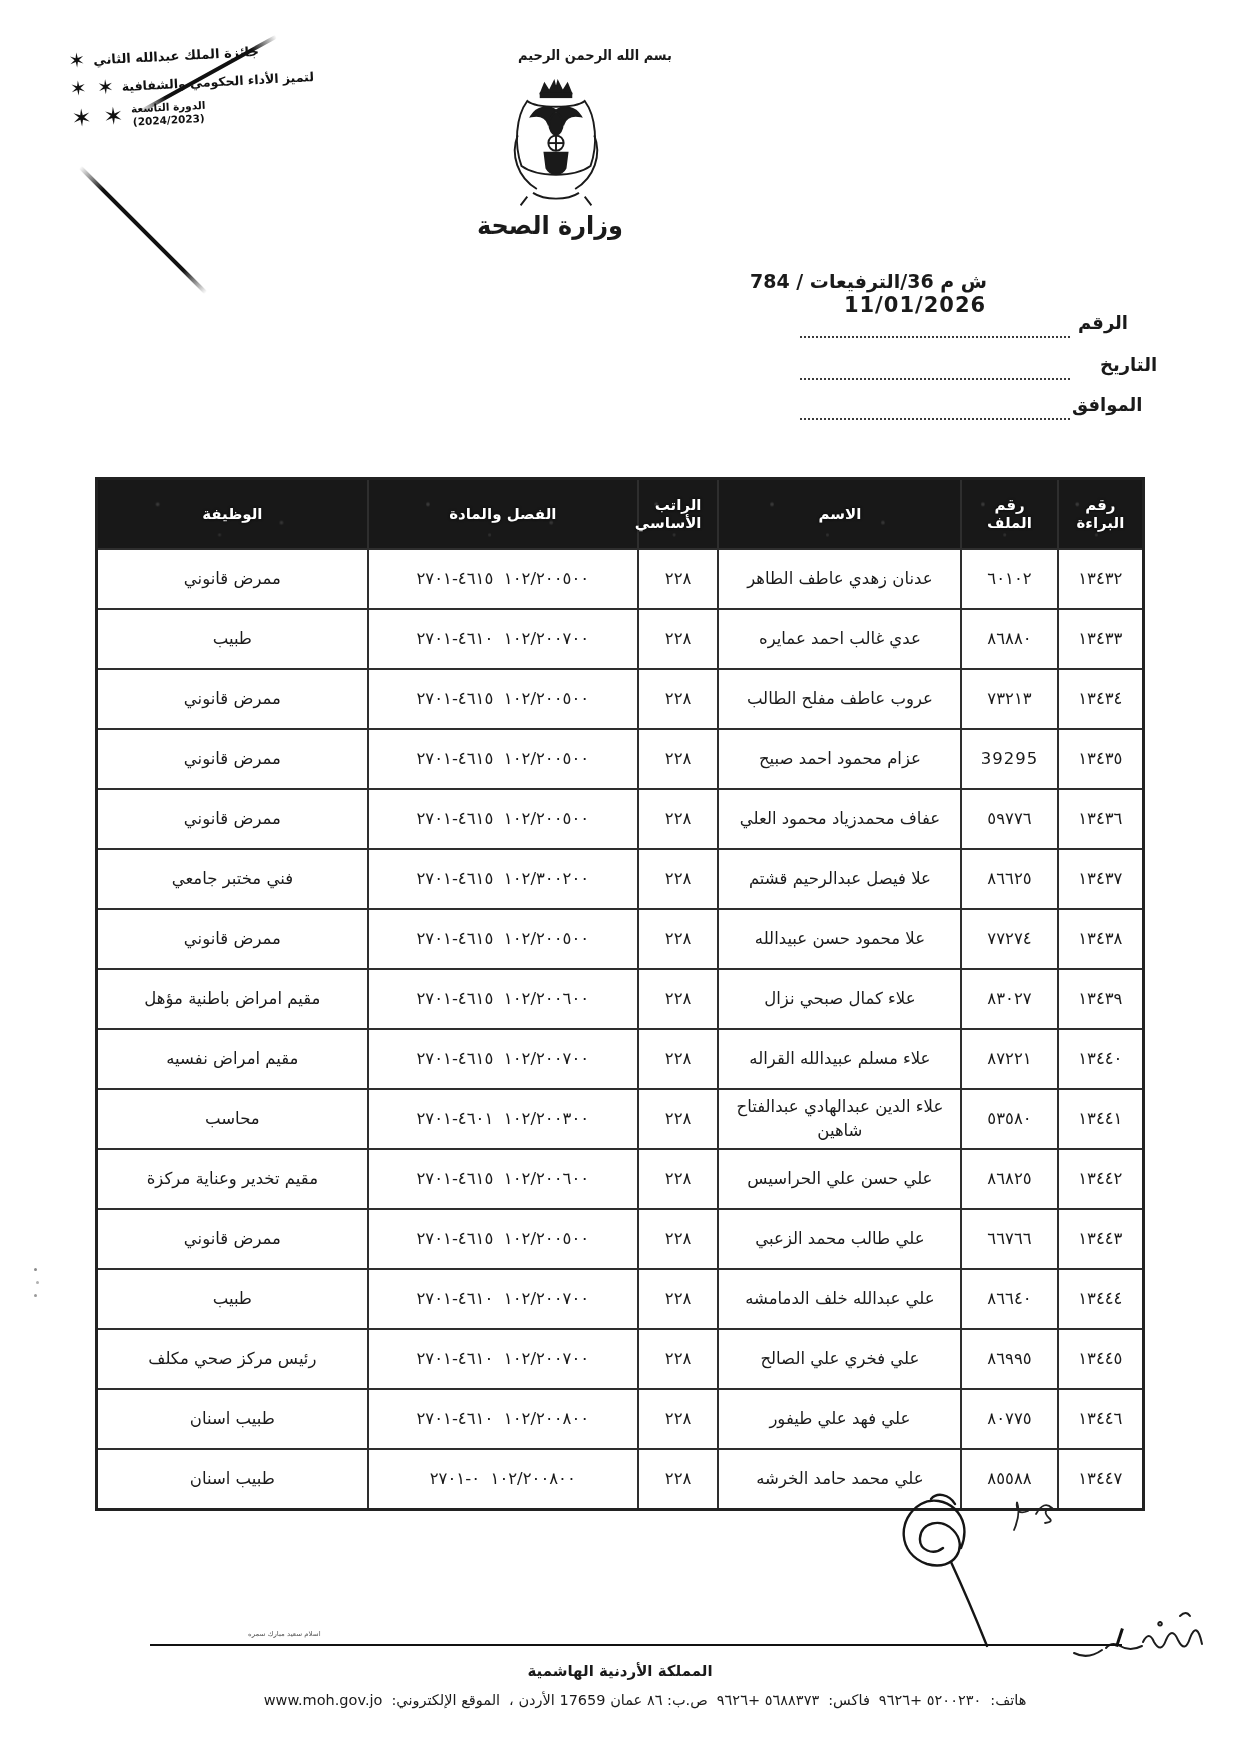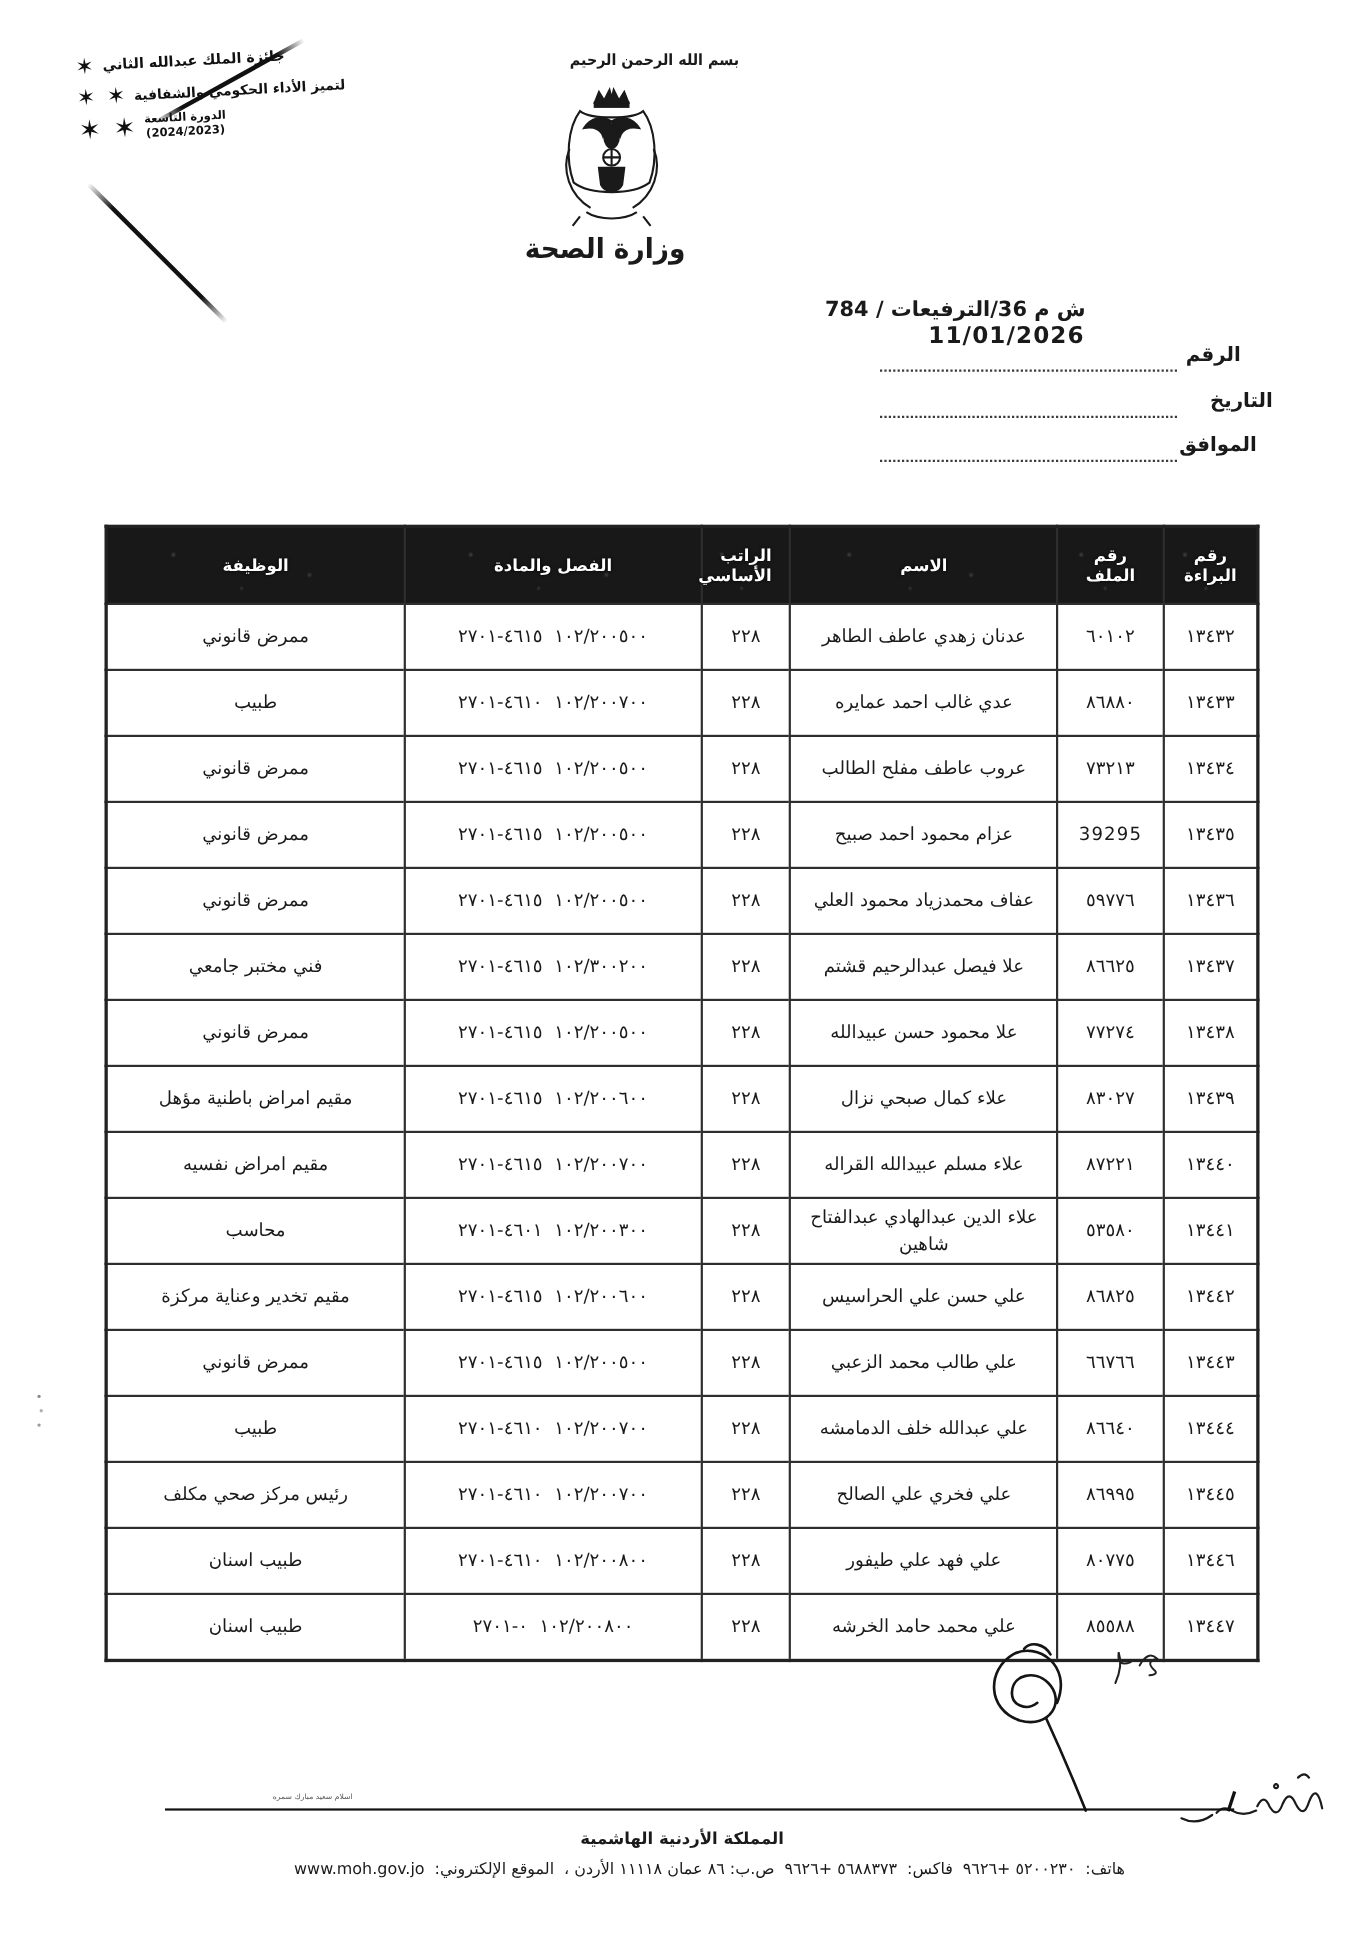--- a/index.html
+++ b/index.html
@@ -332,18 +332,18 @@
   <div class="abs bottomline"></div>
   <div class="abs linehook"></div>
   <div class="abs margin-mark"></div>
 
   <div class="abs kingdom">المملكة الأردنية الهاشمية</div>
   <div class="abs contact">
     <span>هاتف:</span>
     <span class="num">٥٢٠٠٢٣٠ +٩٦٢٦</span>
     <span>فاكس:</span>
     <span class="num">٥٦٨٨٣٧٣ +٩٦٢٦</span>
-    <span>ص.ب: ٨٦ عمان ١١١١٨ الأردن ،</span>
+    <span>ص.ب: ٨٦ عمان 17659 الأردن ،</span>
     <span>الموقع الإلكتروني:</span>
     <span class="num">www.moh.gov.jo</span>
   </div>
 
 </div>
 
 </body></html>

